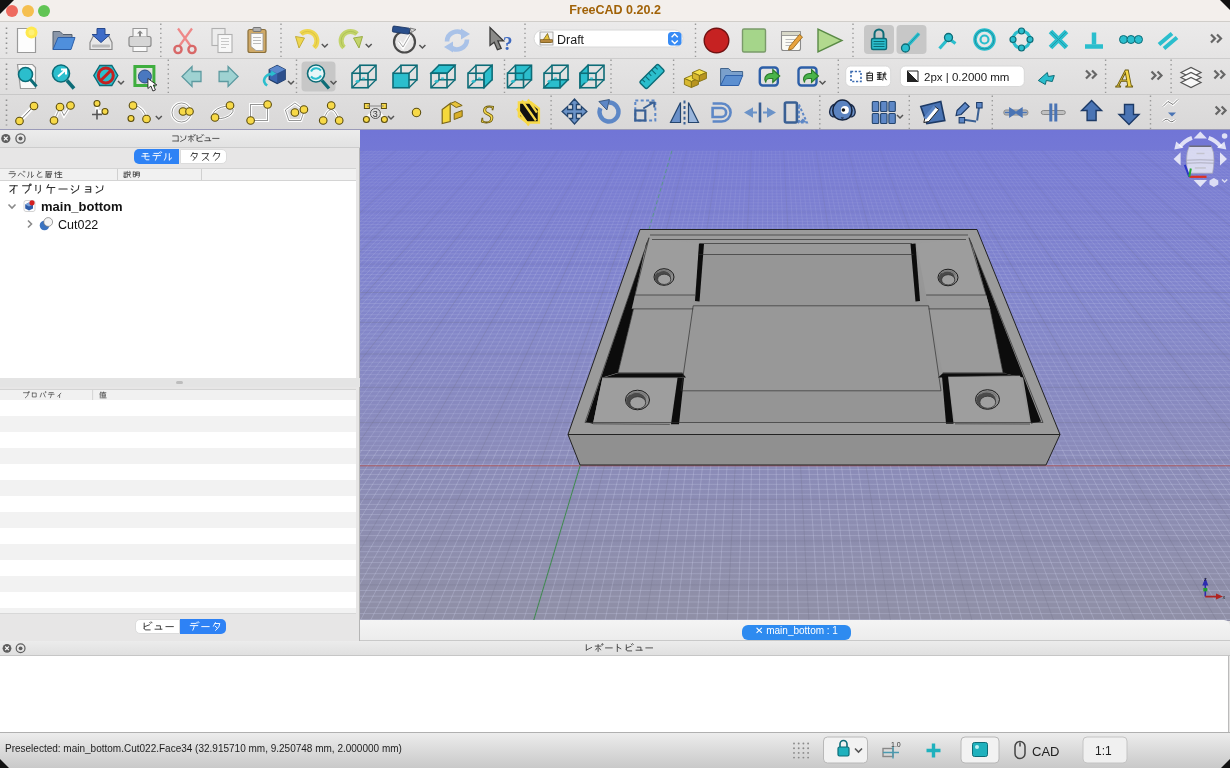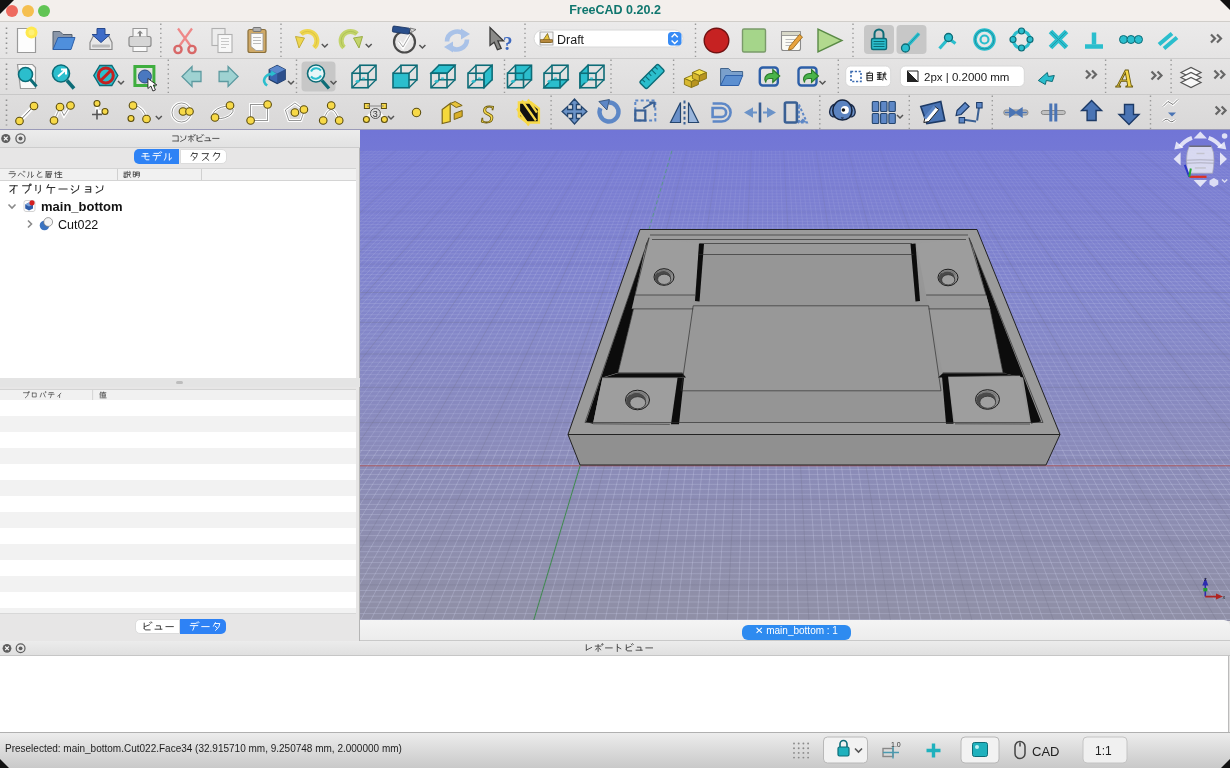--- a/index.html
+++ b/index.html
@@ -1,14 +1,14 @@
 <!DOCTYPE html>
 <html><head><meta charset="utf-8"><style>html,body{margin:0;padding:0;}body{width:1230px;height:768px;position:relative;overflow:hidden;font-family:"Liberation Sans",sans-serif;background:#e4e3e2;}div{position:absolute;box-sizing:border-box;}</style></head><body>
 <div style="left:0;top:0;width:1230px;height:22px;background:#f3efec;border-bottom:1px solid #d0cdc9"></div>
-<div style="left:0;top:3px;width:1230px;text-align:center;font-size:12.5px;font-weight:bold;color:#0f766e">FreeCAD 0.20.2</div>
+<div style="left:0;top:3px;width:1230px;text-align:center;font-size:12.5px;font-weight:bold;color:#a16207">FreeCAD 0.20.2</div>
 <div style="left:5.5px;top:5px;width:12px;height:12px;border-radius:6px;background:#ee6a5f"></div>
 <div style="left:21.5px;top:5px;width:12px;height:12px;border-radius:6px;background:#f5bf4f"></div>
 <div style="left:37.5px;top:5px;width:12px;height:12px;border-radius:6px;background:#61c454"></div>
 <div style="left:0;top:22px;width:1230px;height:108px;background:linear-gradient(#ebeaea,#d9d8d8);border-bottom:1px solid #9a9ab8"></div>
 <div style="left:0;top:58px;width:1230px;height:1px;background:rgba(160,160,160,0.35)"></div>
 <div style="left:0;top:94px;width:1230px;height:1px;background:rgba(160,160,160,0.35)"></div>
 <svg style="position:absolute;left:0;top:22px" width="1230" height="108" viewBox="0 22 1230 108">
     <line x1="6.5" y1="27.5" x2="6.5" y2="53.5" stroke="#8f8f8f" stroke-width="1.6" stroke-dasharray="1.6 3.4"></line>
     <line x1="6.5" y1="63.5" x2="6.5" y2="89.5" stroke="#8f8f8f" stroke-width="1.6" stroke-dasharray="1.6 3.4"></line>
     <line x1="6.5" y1="99.5" x2="6.5" y2="125.5" stroke="#8f8f8f" stroke-width="1.6" stroke-dasharray="1.6 3.4"></line>

